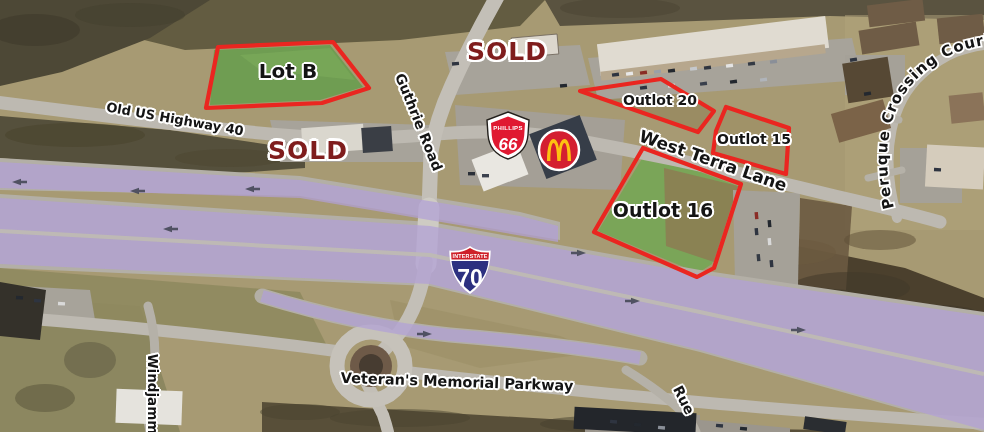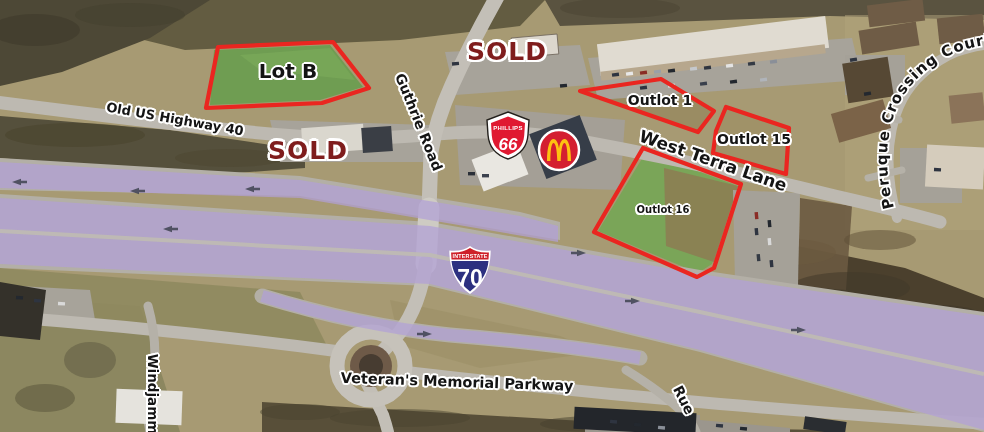--- a/index.html
+++ b/index.html
@@ -203,22 +203,22 @@
       <path fill="#fdc211" d="M 547,161 C 547,146 550,139 553.5,139 C 556.5,139 558.3,143.5 559,148.5
                C 559.7,143.5 561.5,139 564.5,139 C 568,139 571,146 571,161
                L 567.6,161 C 567.6,149 566.3,143 564.5,143 C 562.7,143 561.2,147.5 560.7,161
                L 557.3,161 C 556.8,147.5 555.3,143 553.5,143 C 551.7,143 550.4,149 550.4,161 Z"></path>
     </g>
   </svg>
 
   <span class="lbl" style="left:278px;top:71px;font-size:20px;padding-left:20px;">Lot B</span>
   <span class="lbl sold" style="left:507px;top:51px;font-size:25px;">SOLD</span>
   <span class="lbl sold" style="left:308px;top:150px;font-size:25px;">SOLD</span>
-  <span class="lbl" style="left:660px;top:100px;font-size:14px;">Outlot 1</span>
+  <span class="lbl" style="left:660px;top:100px;font-size:14px;">Outlot 20</span>
   <span class="lbl" style="left:754px;top:139px;font-size:14px;">Outlot 15</span>
-  <span class="lbl" style="left:663px;top:210px;font-size:10px;">Outlot 16</span>
+  <span class="lbl" style="left:663px;top:210px;font-size:19px;">Outlot 16</span>
   <span class="lbl" style="left:175px;top:119px;font-size:13px;transform:translate(-50%,-50%) rotate(10deg);">Old US Highway 40</span>
   <span class="lbl" style="left:419px;top:122px;font-size:14px;transform:translate(-50%,-50%) rotate(68deg);">Guthrie Road</span>
   <span class="lbl" style="left:713px;top:161px;font-size:17px;transform:translate(-50%,-50%) rotate(19deg);">West Terra Lane</span>
   <span class="lbl" style="left:457px;top:382px;font-size:14.5px;transform:translate(-50%,-50%) rotate(2deg);">Veteran's Memorial Parkway</span>
   <span class="lbl" style="left:152px;top:394px;font-size:13.5px;transform:translate(-50%,-50%) rotate(90deg);">Windjamm</span>
   <span class="lbl" style="left:684px;top:400px;font-size:14px;transform:translate(-50%,-50%) rotate(63deg);">Rue</span>
 </div>
 
 </body></html>

